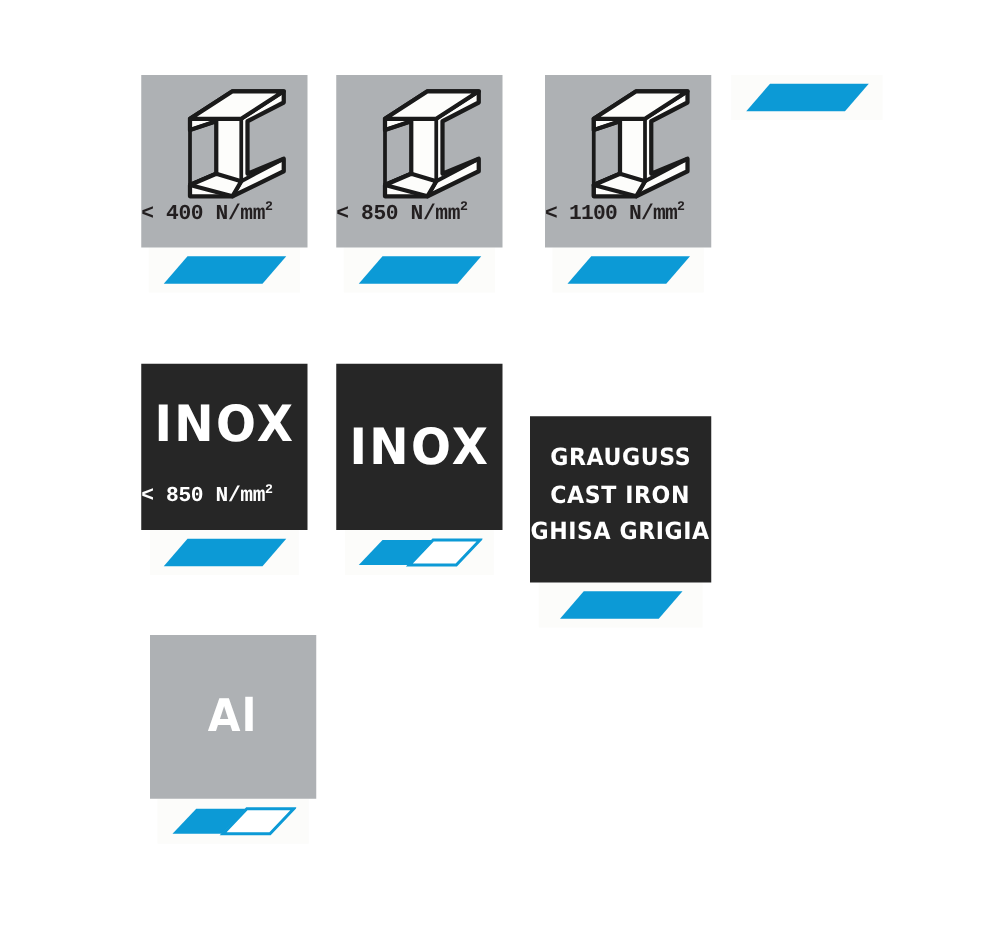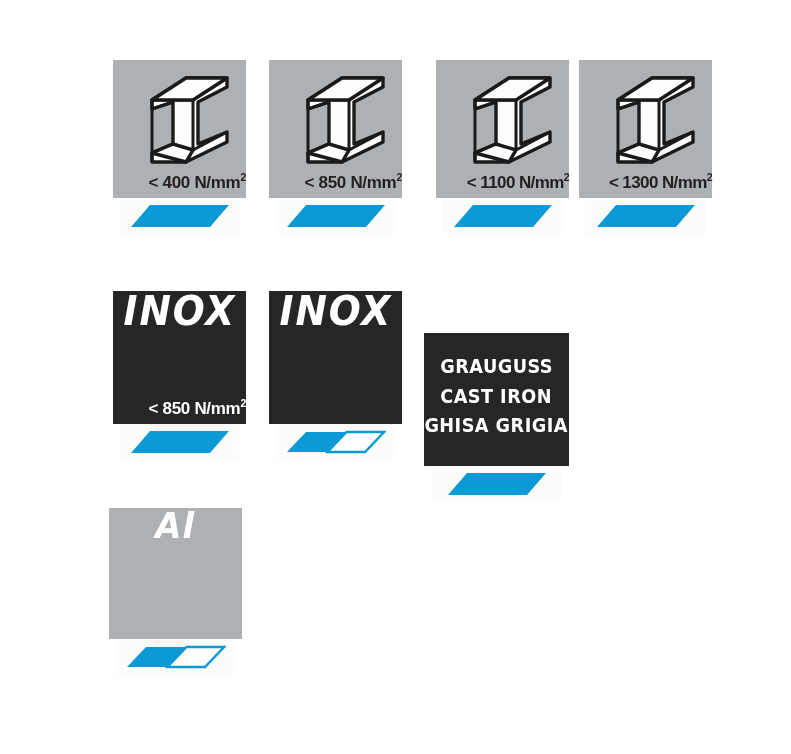--- a/index.html
+++ b/index.html
@@ -59,24 +59,23 @@
     padding-top: 4px;
     box-sizing: border-box;
   }
   .beam-icon { display: block; }
 
   
   .wordmark-area {
     width: 100%;
     flex: 1 1 auto;
     display: flex;
-    align-items: flex-start;
+    align-items: center;
     justify-content: center;
     box-sizing: border-box;
-    font-style: italic;
   }
   .wordmark {
     color: #ffffff;
     font-family: "DejaVu Sans", sans-serif;
     font-weight: 700;
     font-size: 40px;
     letter-spacing: 2px;
     line-height: 1;
     transform: scaleX(0.94);
   }
@@ -102,28 +101,28 @@
     font-weight: 700;
     font-size: 19px;
     letter-spacing: 0.5px;
     line-height: 1.55;
     white-space: nowrap;
     transform: scaleX(0.93);
   }
 
   
   .tile-label {
-    font-family: Liberation Sans, sans-serif;
+    font-family: Liberation Mono, monospace;
     font-weight: 700;
     font-size: 17px;
     line-height: 1;
     white-space: nowrap;
-    text-align: right;
+    text-align: left;
     width: 100%;
-    padding-bottom: 7px;
+    padding-bottom: 18px;
     box-sizing: border-box;
     letter-spacing: -0.3px;
   }
   .tile-label sup {
     font-size: 0.62em;
     vertical-align: super;
     line-height: 0;
   }
 
   
@@ -144,21 +143,21 @@
   
   #tile-steel-400  { left:113px; top:60px;  width:133px; height:180px; }
   #tile-steel-850  { left:269px; top:60px;  width:133px; height:180px; }
   #tile-steel-1100 { left:424px; top:60px;  width:133px; height:180px;margin-left:12px; }
   #tile-steel-1300 { left:579px; top:60px;  width:133px; height:180px; }
 
   #tile-inox-lt850 { left:113px; top:291px; width:133px; height:176px; }
   #tile-inox-gt850 { left:269px; top:291px; width:133px; height:176px; }
   #tile-castiron   { left:424px; top:291px; width:145px; height:176px;margin-top:42px; }
 
-  #tile-aluminium  { left:109px; top:508px; width:133px; height:173px; }
+  #tile-aluminium  { left:120px; top:508px; width:133px; height:173px; }
 
   
   #tile-steel-1300 .tile-label { font-size: 17px; letter-spacing: -0.6px; }
   #tile-steel-1100 .tile-label { letter-spacing: -0.6px; }
 </style>
 </head>
 <body>
 
 <div id="stage">
 
@@ -246,42 +245,20 @@
       <div class="tile-label"><span>&lt; 1100 N/mm</span><sup>2</sup></div>
     </div>
     <div class="swatch-bar">
       <svg class="swatch" width="100" height="24" viewBox="0 0 100 24" aria-hidden="true">
         <polygon points="20,1 99,1 80,23 1,23" fill="#0c9ad6"></polygon>
       </svg>
     </div>
   </div>
 
   <div class="tile gray" id="tile-steel-1300">
-    <div class="tile-body">
-      <div class="icon-area">
-        <svg class="beam-icon" width="104" height="98" viewBox="0 0 104 98" aria-hidden="true">
-          <g fill="#fdfdfb" stroke="#1a1a1a" stroke-width="3.4" stroke-linejoin="round">
-            <path d="M24 30 L58 8 L99 8 L99 17 L70 32 L70 74 L99 62 L99 72 L58 92 L24 92 L24 83 L45 74 L45 32 L24 39 Z"></path>
-          </g>
-          <g fill="none" stroke="#1a1a1a" stroke-width="3.0" stroke-linejoin="round">
-            <path d="M24 30 L65 30 L99 8"></path>
-            <path d="M65 30 L65 80 L99 62"></path>
-            <path d="M24 39 L45 32"></path>
-            <path d="M45 74 L24 83"></path>
-            <path d="M65 80 L58 92"></path>
-            <path d="M24 30 L24 92"></path>
-          </g>
-          <g fill="#fdfdfb" stroke="#1a1a1a" stroke-width="3.4" stroke-linejoin="round">
-            <path d="M24 30 L58 8 L99 8 L65 30 Z"></path>
-            <path d="M24 83 L45 74 L65 80 L58 92 Z"></path>
-          </g>
-        </svg>
-      </div>
-      <div class="tile-label"><span>&lt; 1300 N/mm</span><sup>2</sup></div>
-    </div>
     <div class="swatch-bar">
       <svg class="swatch" width="100" height="24" viewBox="0 0 100 24" aria-hidden="true">
         <polygon points="20,1 99,1 80,23 1,23" fill="#0c9ad6"></polygon>
       </svg>
     </div>
   </div>
 
   <div class="tile dark" id="tile-inox-lt850">
     <div class="tile-body">
       <div class="wordmark-area">

